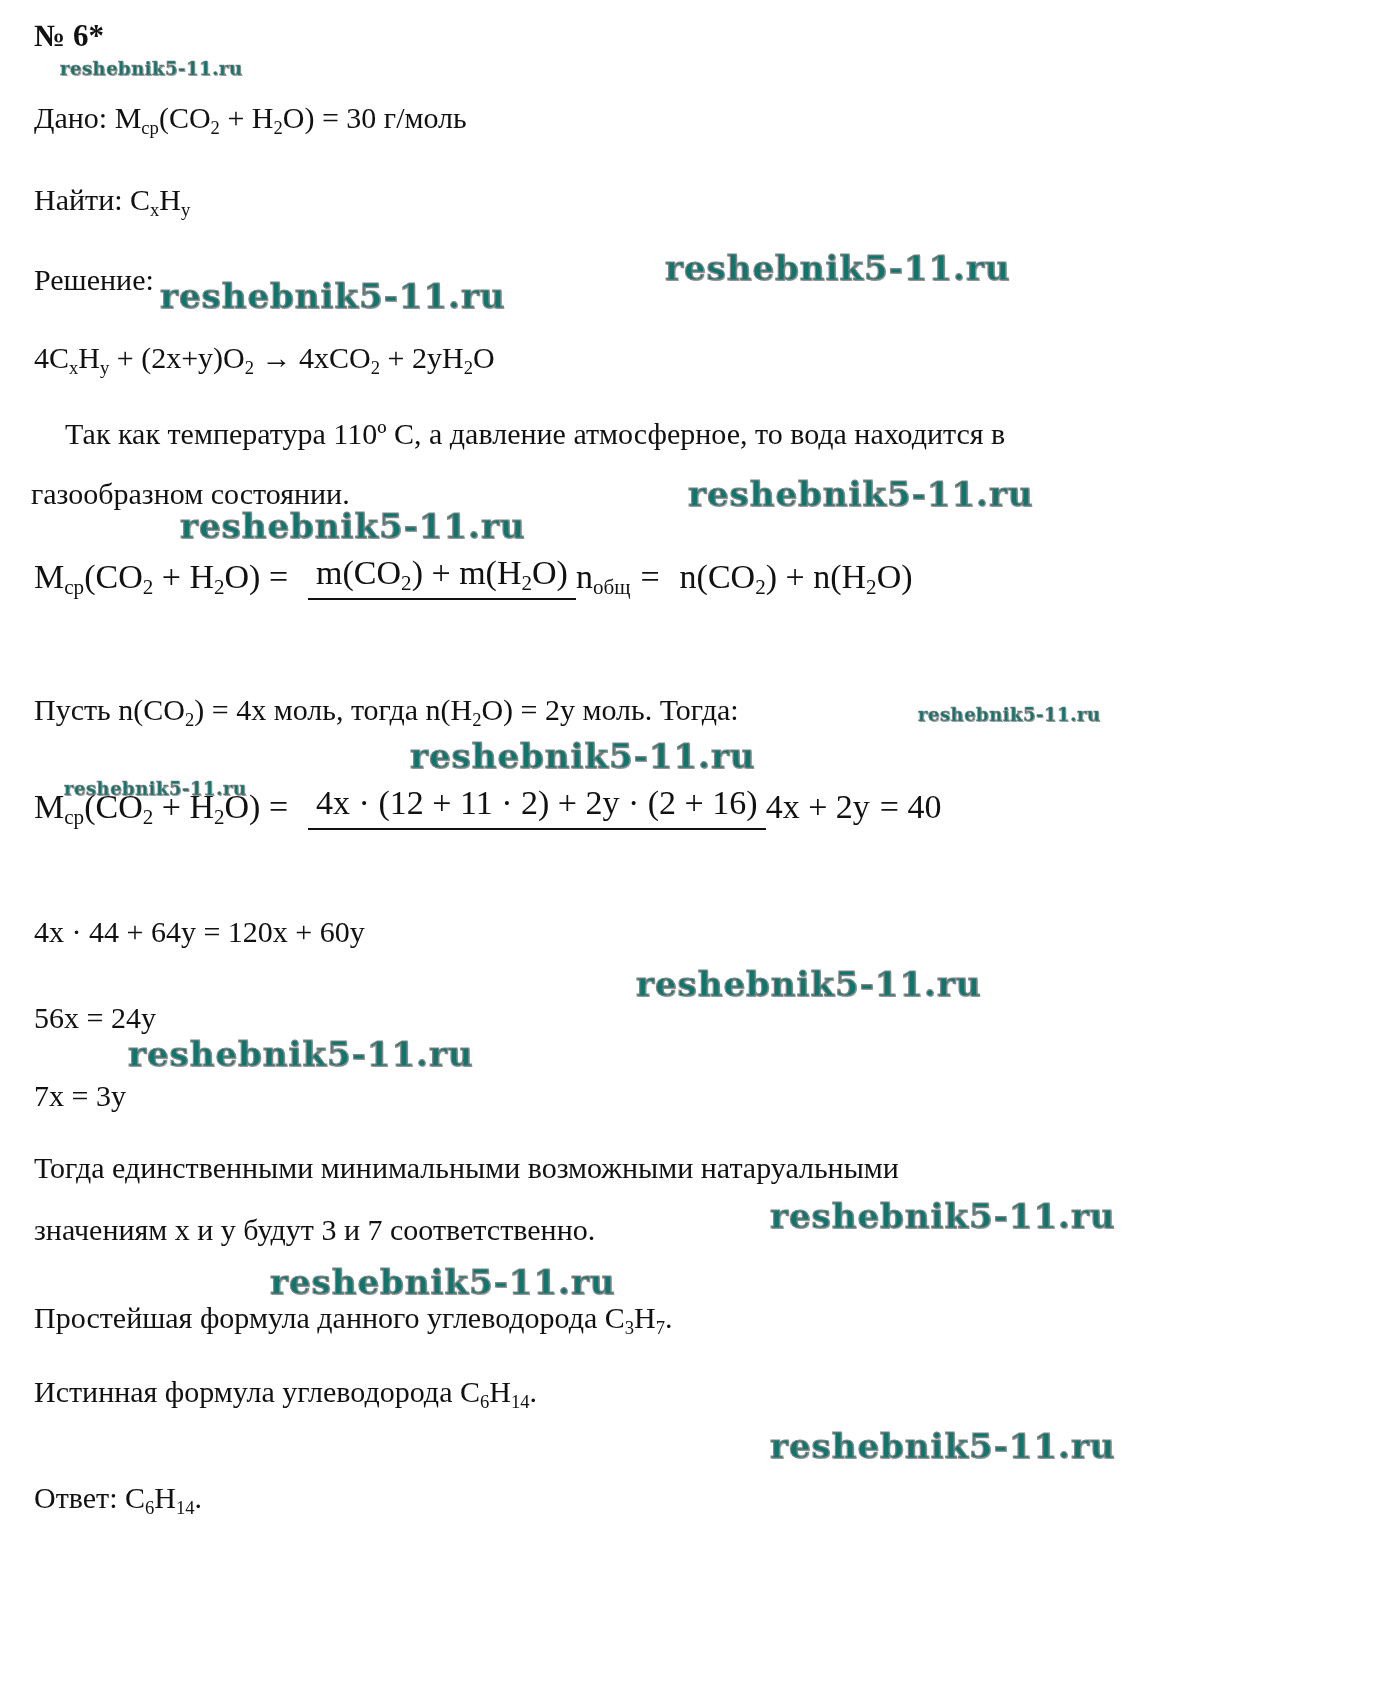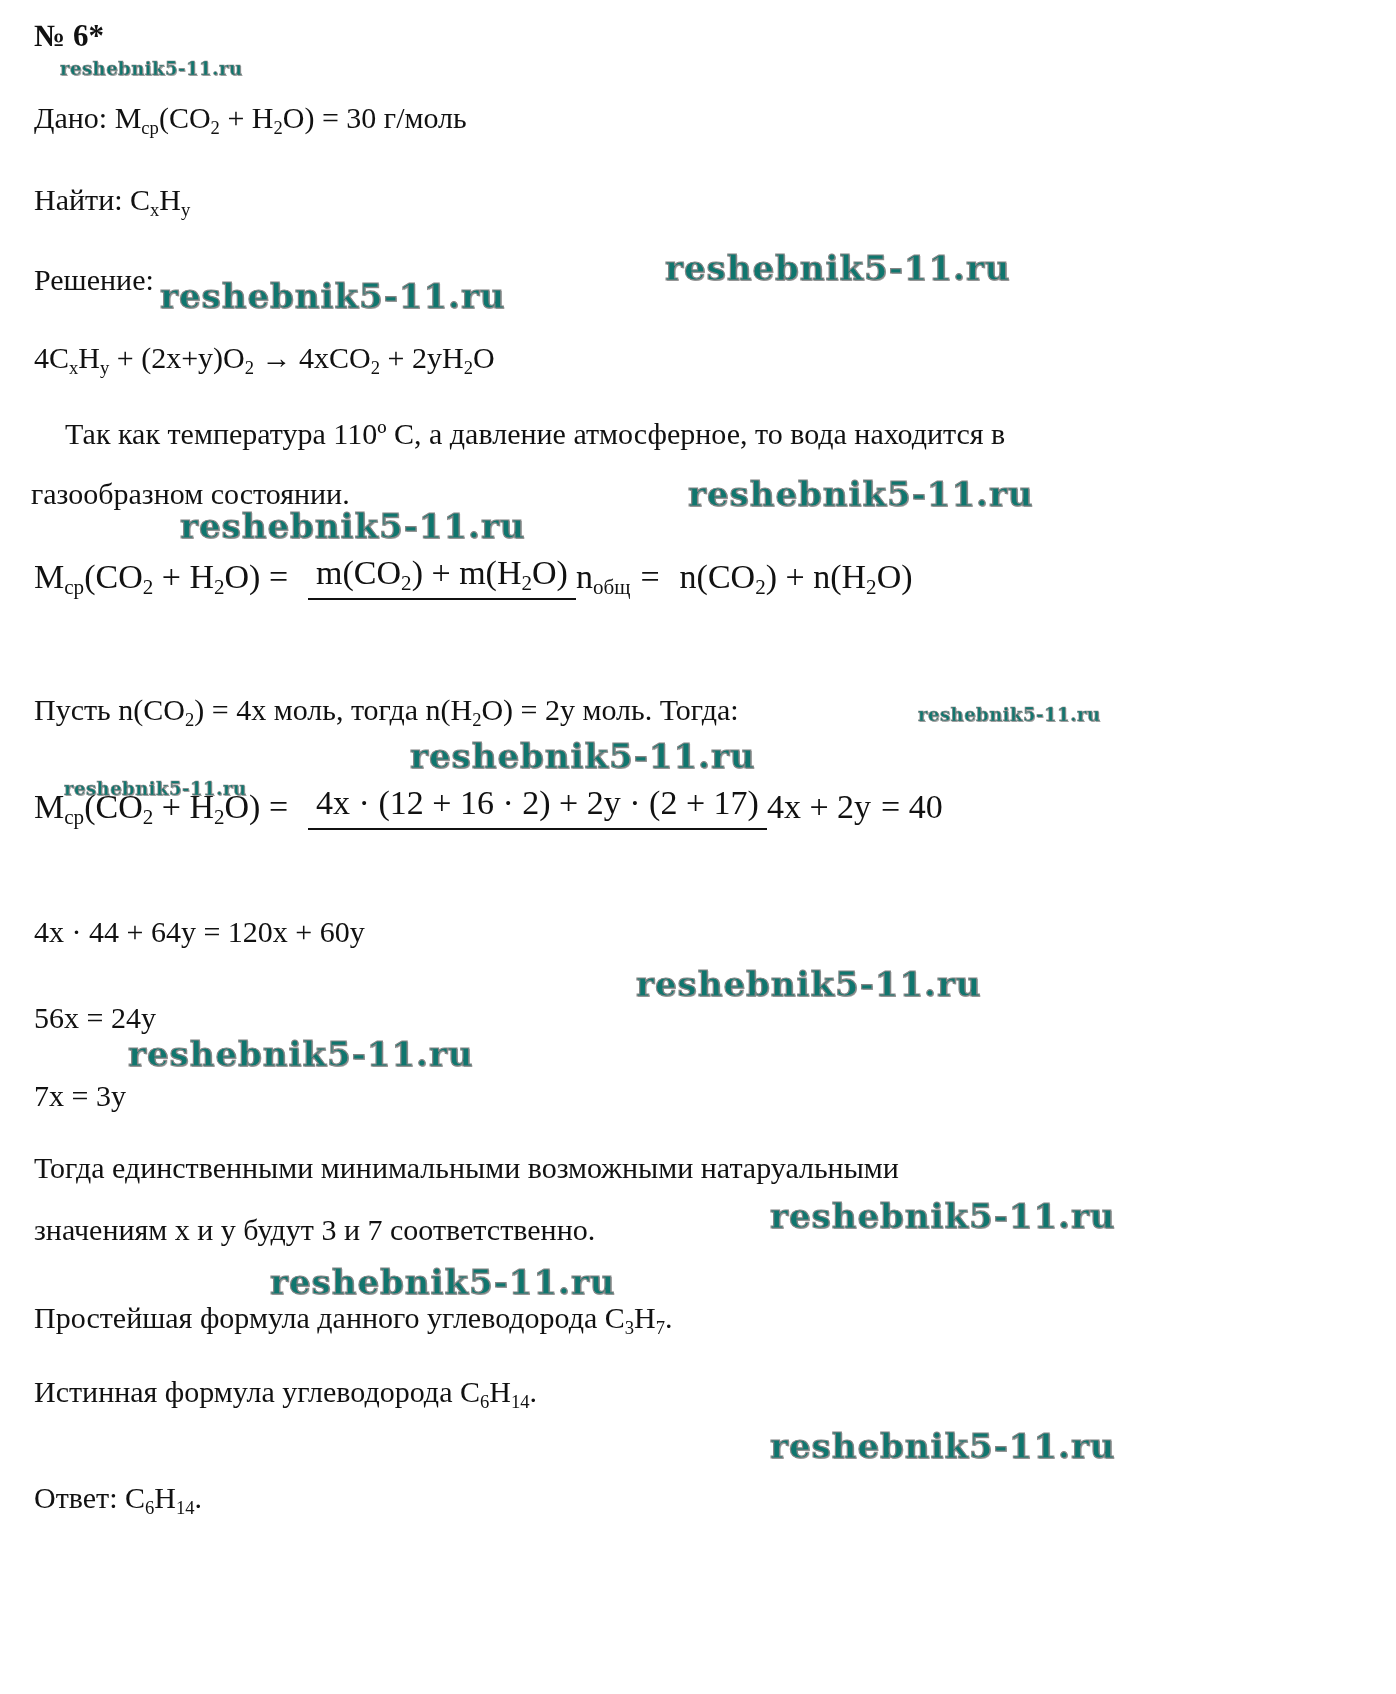--- a/index.html
+++ b/index.html
@@ -93,21 +93,21 @@
     <span class="frac">
       <span class="den">n(CO<sub>2</sub>) + n(H<sub>2</sub>O)</span>
     </span>
   </div>
 
   <div class="abs line" style="left:34px;top:692px;">Пусть n(CO<sub>2</sub>) = 4x моль, тогда n(H<sub>2</sub>O) = 2y моль. Тогда:</div>
 
   <div class="abs formula" style="left:34px;top:782px;">
     <span class="fpart">M<sub>ср</sub>(CO<sub>2</sub> + H<sub>2</sub>O) =</span>
     <span class="frac">
-      <span class="num">4x · (12 + 16 · 2) + 2y · (2 + 17)</span>
+      <span class="num">4x · (12 + 11 · 2) + 2y · (2 + 16)</span>
       <span class="den">4x + 2y</span>
     </span>
     <span class="fpart">= 40</span>
   </div>
 
   <div class="abs line" style="left:34px;top:914px;">4x · 44 + 64y = 120x + 60y</div>
 
   <div class="abs line" style="left:34px;top:1000px;">56x = 24y</div>
 
   <div class="abs line" style="left:34px;top:1078px;">7x = 3y</div>

